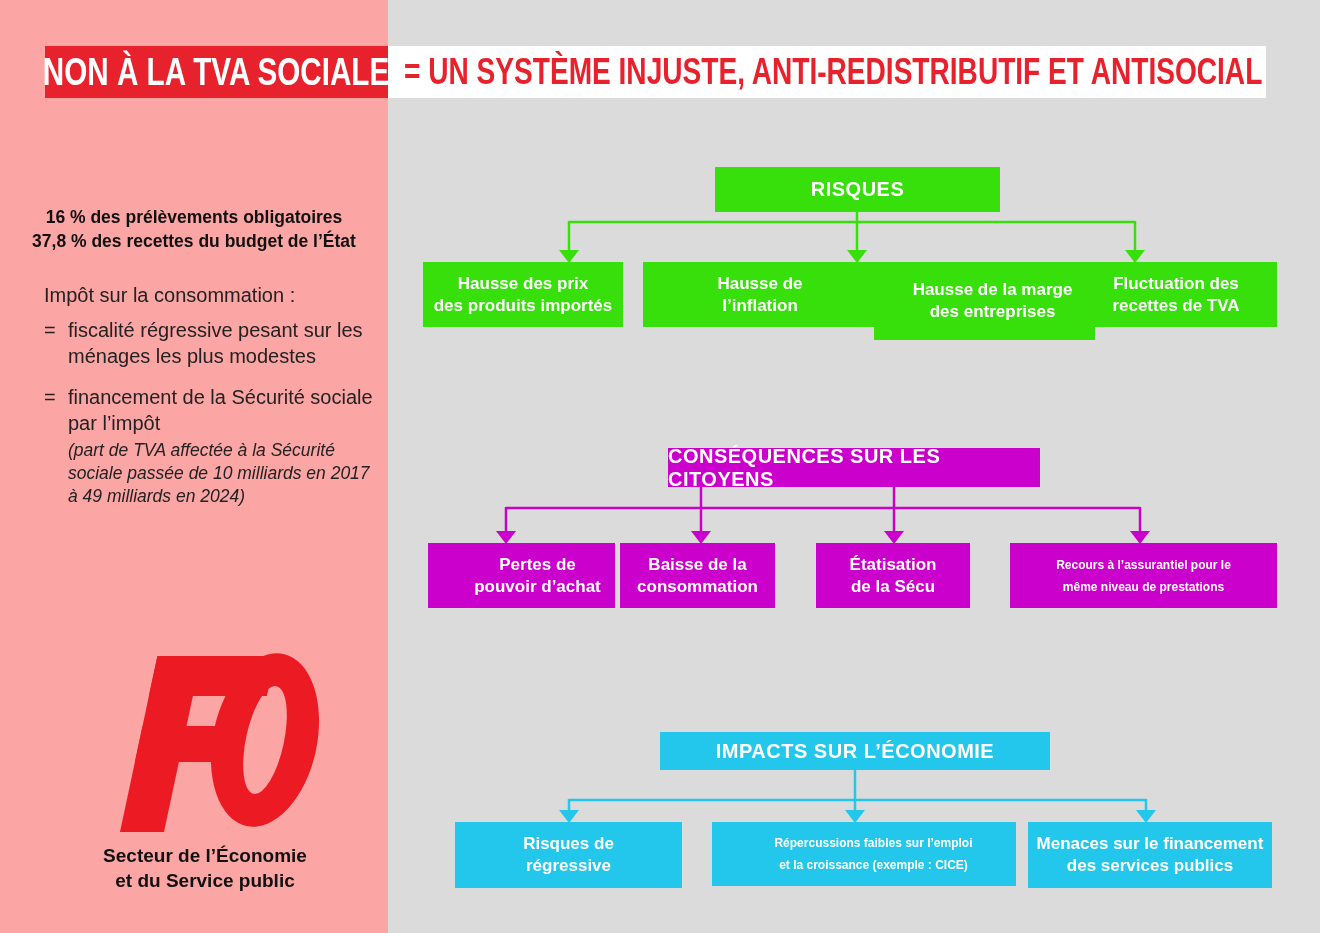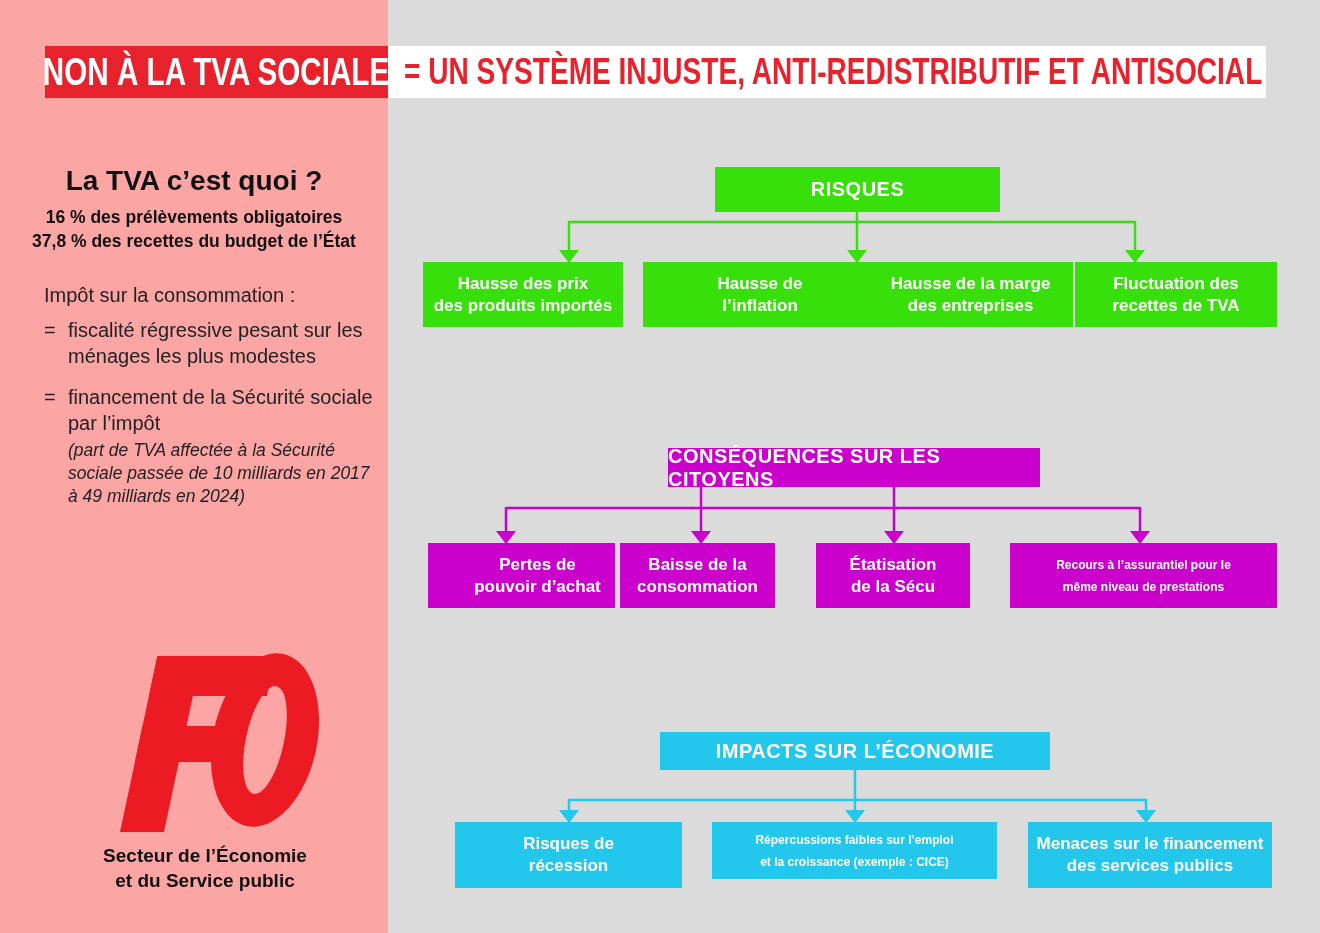--- a/index.html
+++ b/index.html
@@ -78,21 +78,20 @@
 
   <div id="right-panel"></div>
 
   <div class="badge">
     <span>NON À LA TVA SOCIALE</span>
   </div>
   <div class="statement">
     <span>= UN SYSTÈME INJUSTE, ANTI-REDISTRIBUTIF ET ANTISOCIAL</span>
   </div>
 
-  <div class="lp-title">La TVA c’est quoi ?</div>
   <div class="lp-stats">
     <div>16 % des prélèvements obligatoires</div>
     <div>37,8 % des recettes du budget de l’État</div>
   </div>
   <div class="lp-intro">Impôt sur la consommation :</div>
 
   <div class="lp-bullet" id="bullet1">
     <div class="mk">=</div>
     <div class="tx">fiscalité régressive pesant sur les ménages les plus modestes</div>
   </div>
@@ -162,21 +161,21 @@
       <span>RISQUES</span>
     </div>
     <div class="fbox" style="left:423px;top:262px;width:200px;height:65px;">
       <div>Hausse des prix</div>
       <div>des produits importés</div>
     </div>
     <div class="fbox" style="left:643px;top:262px;width:234px;height:65px;">
       <div>Hausse de</div>
       <div>l’inflation</div>
     </div>
-    <div class="fbox" style="left:852px;top:262px;width:205px;height:65px;padding-left:16px;">
+    <div class="fbox" style="left:874px;top:262px;width:205px;height:78px;padding-left:16px;">
       <div>Hausse de la marge</div>
       <div>des entreprises</div>
     </div>
     <div class="fbox" style="left:1075px;top:262px;width:202px;height:65px;">
       <div>Fluctuation des</div>
       <div>recettes de TVA</div>
     </div>
   </div>
 
   <div class="section" style="--accent: #CC00CC;">
@@ -200,23 +199,23 @@
       <div>même niveau de prestations</div>
     </div>
   </div>
 
   <div class="section" style="--accent: #22C7EB;">
     <div class="hdr" style="left:660px;top:732px;width:390px;height:38px;">
       <span>IMPACTS SUR L’ÉCONOMIE</span>
     </div>
     <div class="fbox" style="left:455px;top:822px;width:227px;height:66px;">
       <div>Risques de</div>
-      <div>récession</div>
-    </div>
-    <div class="fbox fs16" style="left:712px;top:822px;width:285px;height:57px;">
+      <div>régressive</div>
+    </div>
+    <div class="fbox fs16" style="left:712px;top:822px;width:285px;height:64px;padding-left:19px;">
       <div>Répercussions faibles sur l’emploi</div>
       <div>et la croissance (exemple : CICE)</div>
     </div>
     <div class="fbox" style="left:1028px;top:822px;width:244px;height:66px;">
       <div>Menaces sur le financement</div>
       <div>des services publics</div>
     </div>
   </div>
 
 </div>

